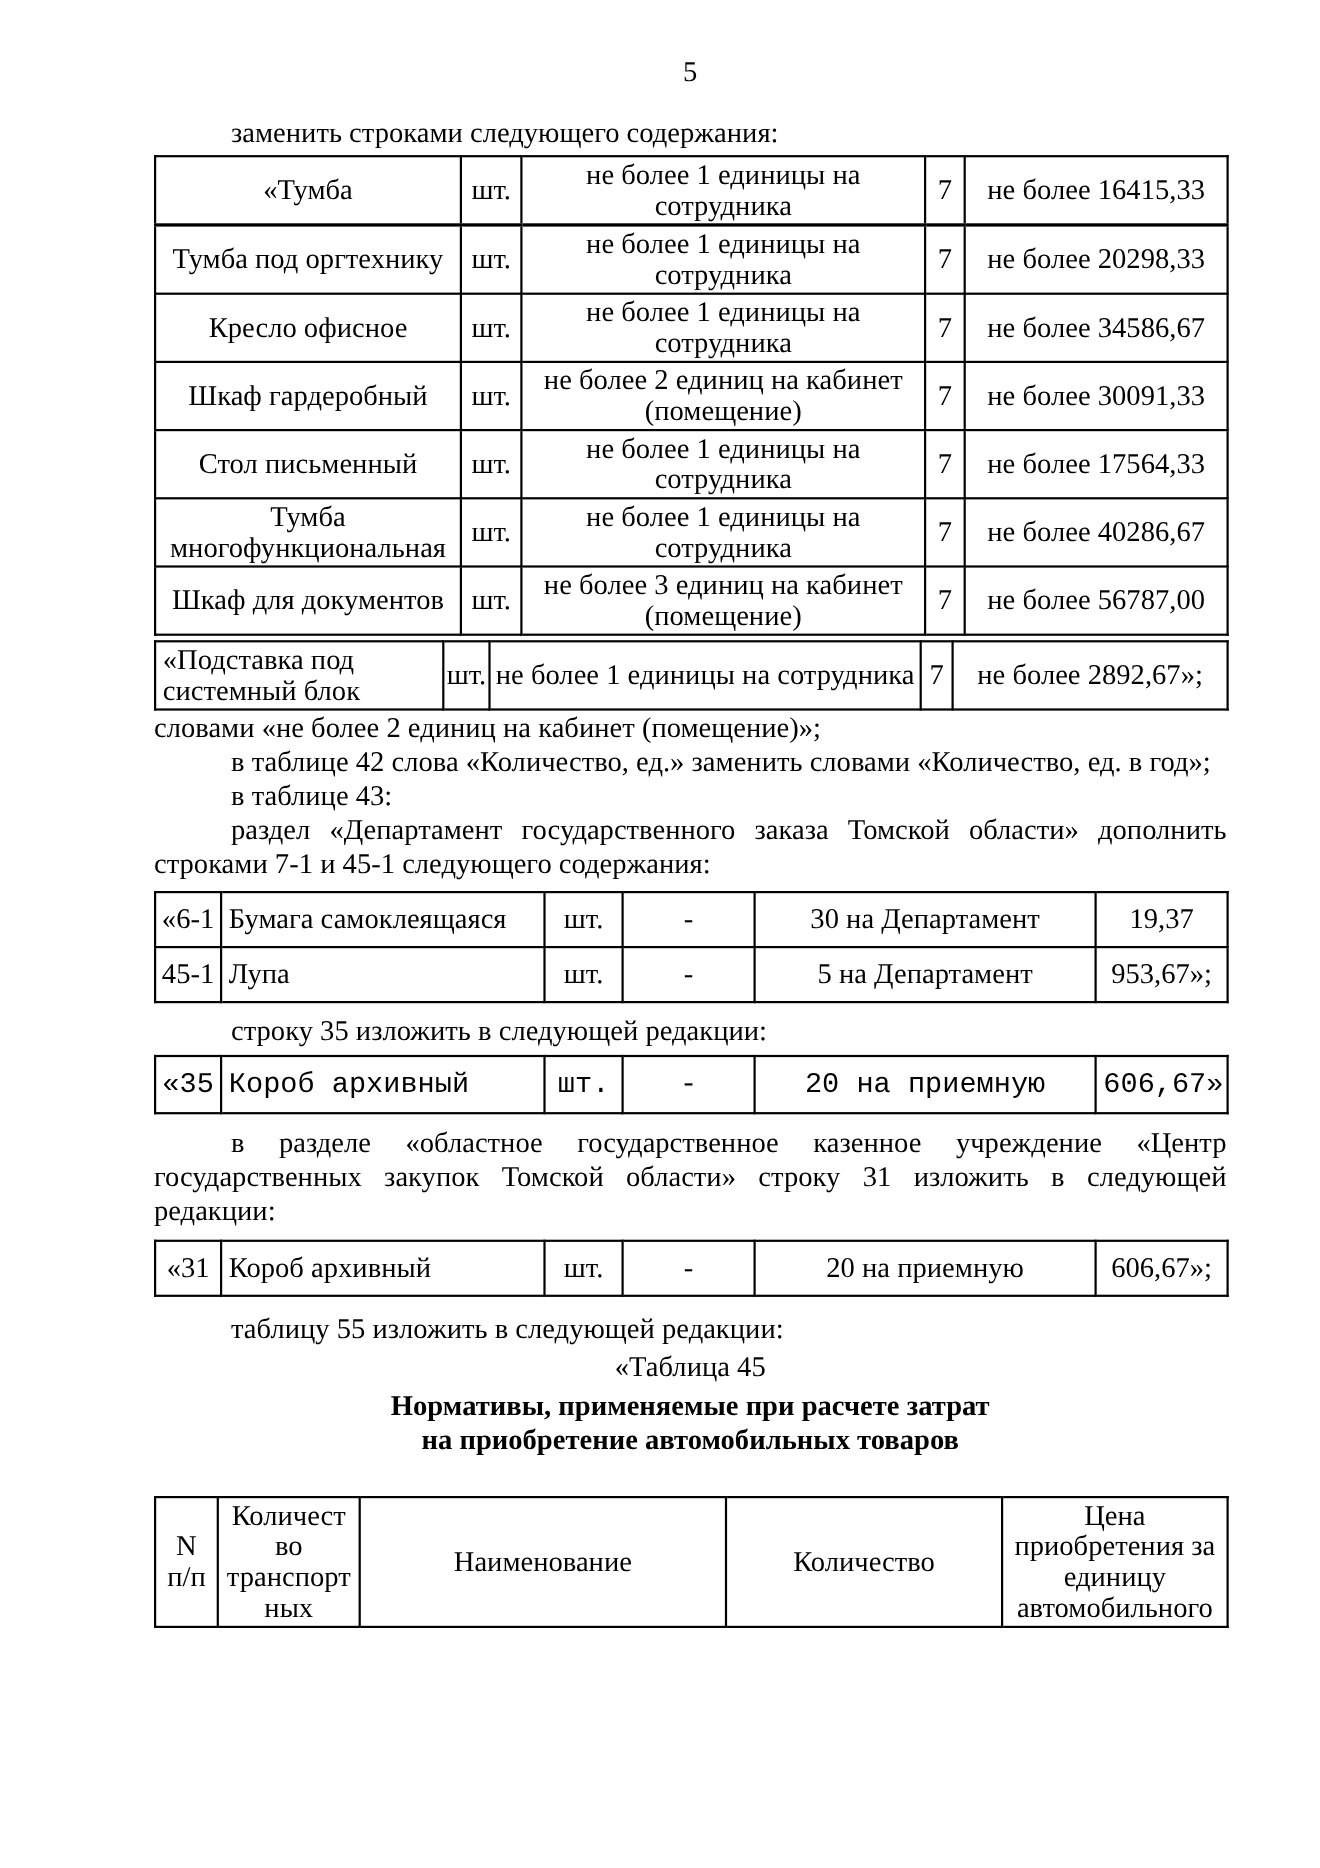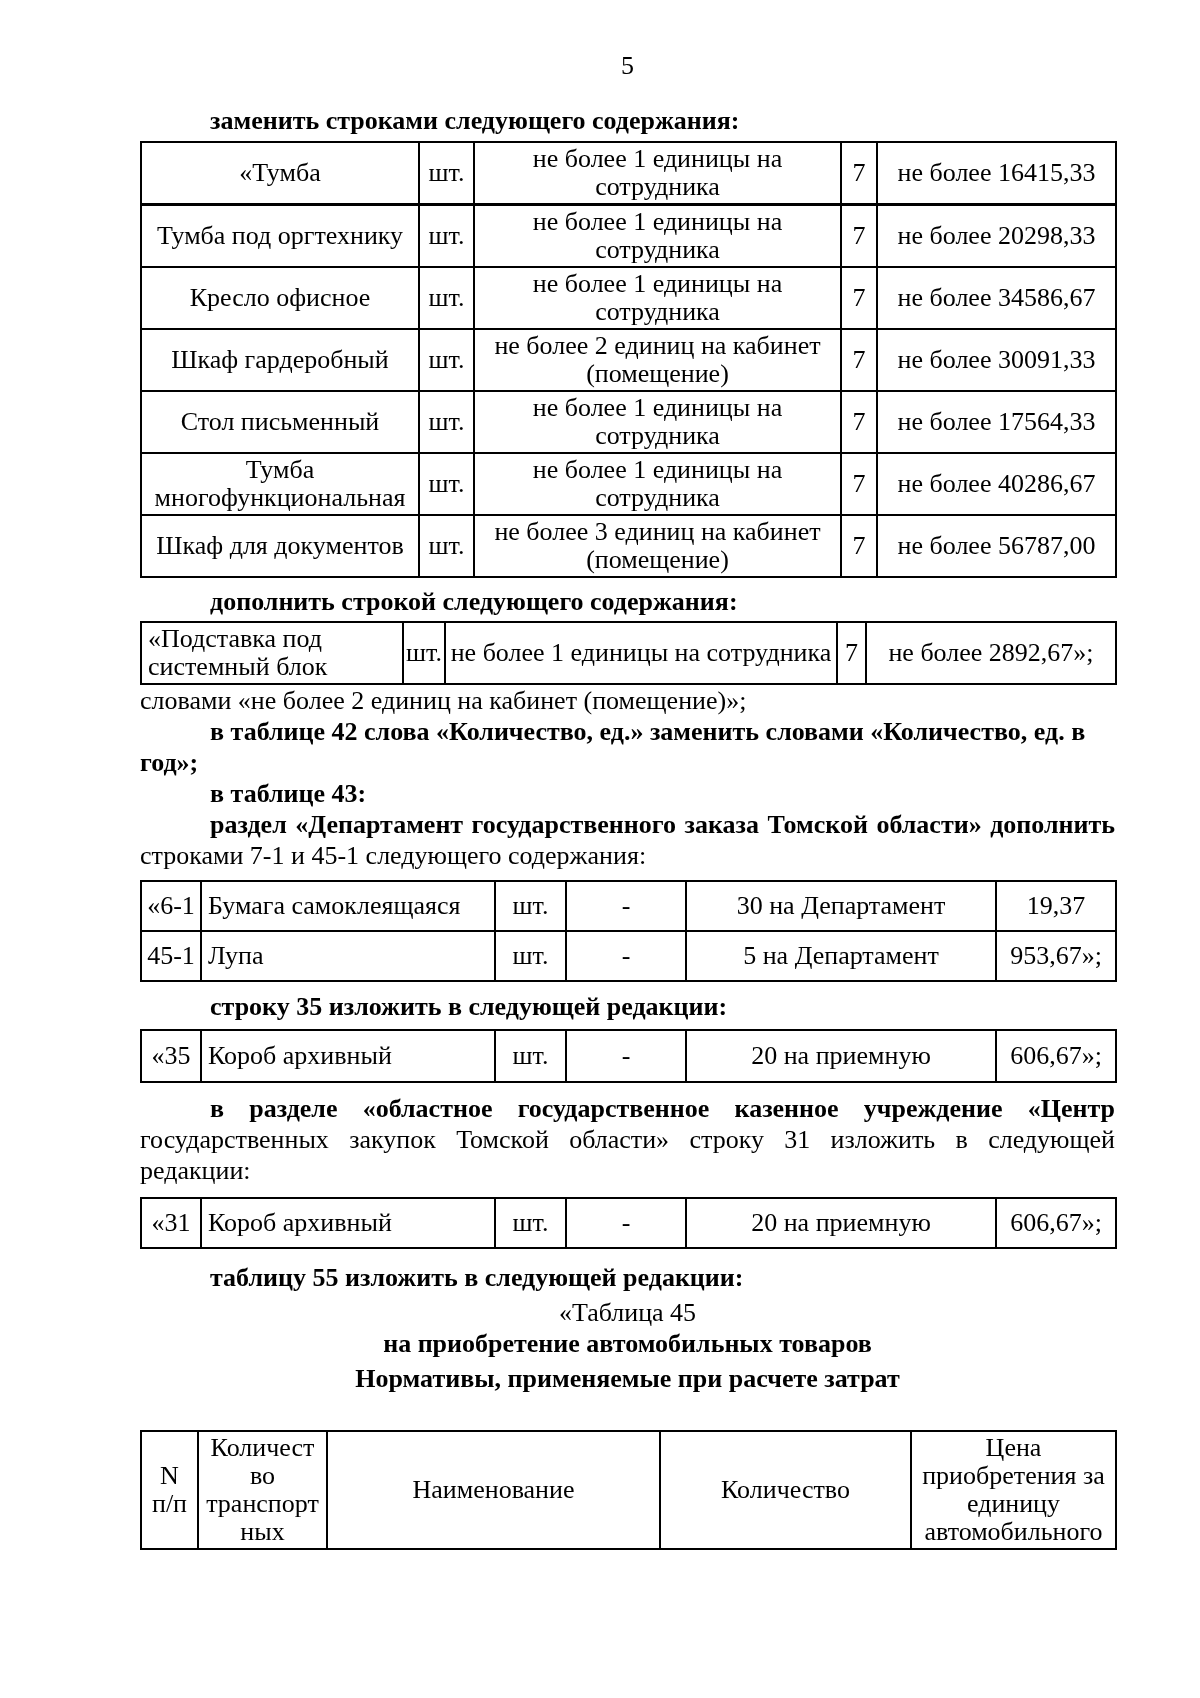--- a/index.html
+++ b/index.html
@@ -5,42 +5,42 @@
   * { box-sizing: border-box; }
   html, body { margin: 0; padding: 0; background: #e8e8e8; }
   .page {
     width: 1200px; height: 1698px; background: #ffffff; color: #000000;
     font-family: "Liberation Serif", "DejaVu Serif", serif;
     font-size: 26px; line-height: 31px;
     padding: 50px 85px 0 140px; overflow: hidden; position: relative;
   }
   .page-number { text-align: center; margin-bottom: 24px; }
   .para { margin: 0; }
-  .indent { text-indent: 70px; font-weight: bold; }
+  .indent { text-indent: 70px; }
   .jline { text-align: justify; text-align-last: justify; }
   .right-align { text-align: center; }
   .heading { text-align: center; font-weight: bold; }
   table { border-collapse: collapse; table-layout: fixed; width: 975px; }
   td {
     border: 2px solid #000000; padding: 2px 6px;
     vertical-align: middle; line-height: 28px; overflow: hidden;
   }
   .l { text-align: left; }
   .c { text-align: center; }
   .pre { white-space: pre-line; }
   .nowrap { white-space: nowrap; padding-left: 0; padding-right: 0; }
   .tight { padding-left: 1px; padding-right: 1px; }
   .t1 { margin-top: 5px; }
   .t1 td { height: 57px; text-align: center; }
   .t1 tr:first-child td { border-bottom-width: 3px; }
   .t2 { margin-top: 4px; }
   .t2 td { height: 62px; }
   .t3 { margin: 9px 0 9px 0; }
   .t3 td { height: 50px; }
-  .t4 { margin: 7px 0 10px 0; }
+  .t4 { margin: 7px 0 10px 0; font-family: Liberation Mono, monospace; }
   .t4 td { height: 52px; }
   .t5 { margin: 11px 0 13px 0; }
   .t5 td { height: 50px; }
   .t6 { margin-top: 36px; }
   .t6 td { height: 108px; margin-left: 22px; }
   .mt8 { margin-top: 8px; }
   .mt12 { margin-top: 12px; }
   .mt4 { margin-top: 4px; }
 </style>
 </head>
@@ -114,21 +114,20 @@
         <td class="l pre">Шкаф для документов</td>
         <td class="c">шт.</td>
         <td class="c pre">не более 3 единиц на кабинет
 (помещение)</td>
         <td class="c tight">7</td>
         <td class="c">не более 56787,00</td>
       </tr>
     </tbody>
   </table>
 
-  <p class="para indent mt8">дополнить строкой следующего содержания:</p>
 
   <table class="t2">
     <colgroup>
       <col style="width:262px">
         <col style="width:42px">
         <col style="width:392px">
         <col style="width:29px">
         <col style="width:250px">
     </colgroup>
     <tbody>
@@ -221,22 +220,22 @@
         <td class="c">шт.</td>
         <td class="c">-</td>
         <td class="c">20 на приемную</td>
         <td class="c">606,67»;</td>
       </tr>
     </tbody>
   </table>
 
   <p class="para indent">таблицу 55 изложить в следующей редакции:</p>
   <p class="para right-align mt4">«Таблица 45</p>
+  <p class="para heading mt4">Нормативы, применяемые при расчете затрат</p>
   <p class="para heading">на приобретение автомобильных товаров</p>
-  <p class="para heading mt4">Нормативы, применяемые при расчете затрат</p>
 
   <table class="t6">
     <colgroup>
       <col style="width:57px">
         <col style="width:129px">
         <col style="width:333px">
         <col style="width:251px">
         <col style="width:205px">
     </colgroup>
     <tbody>

